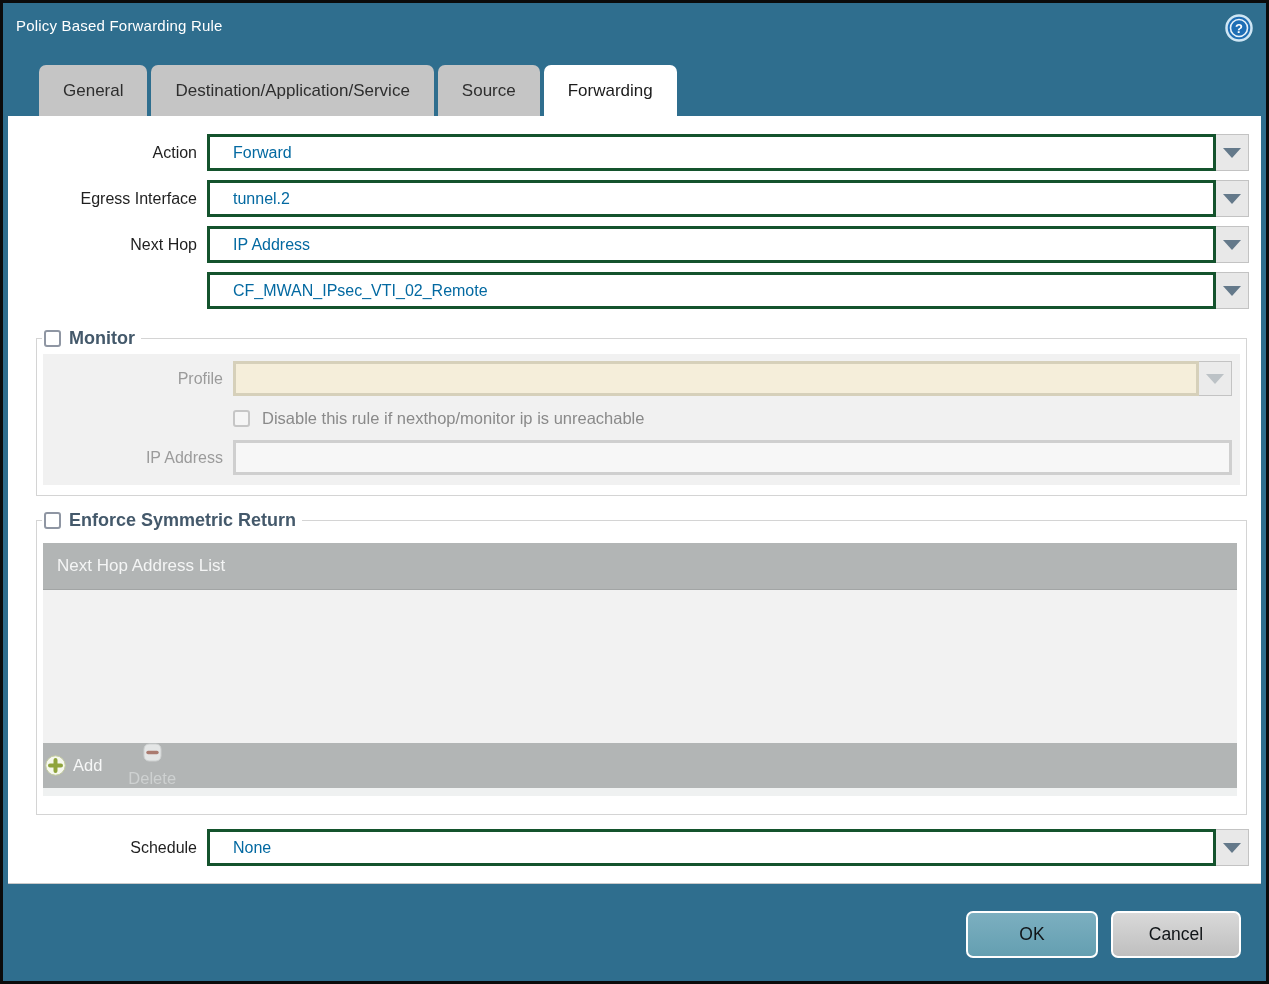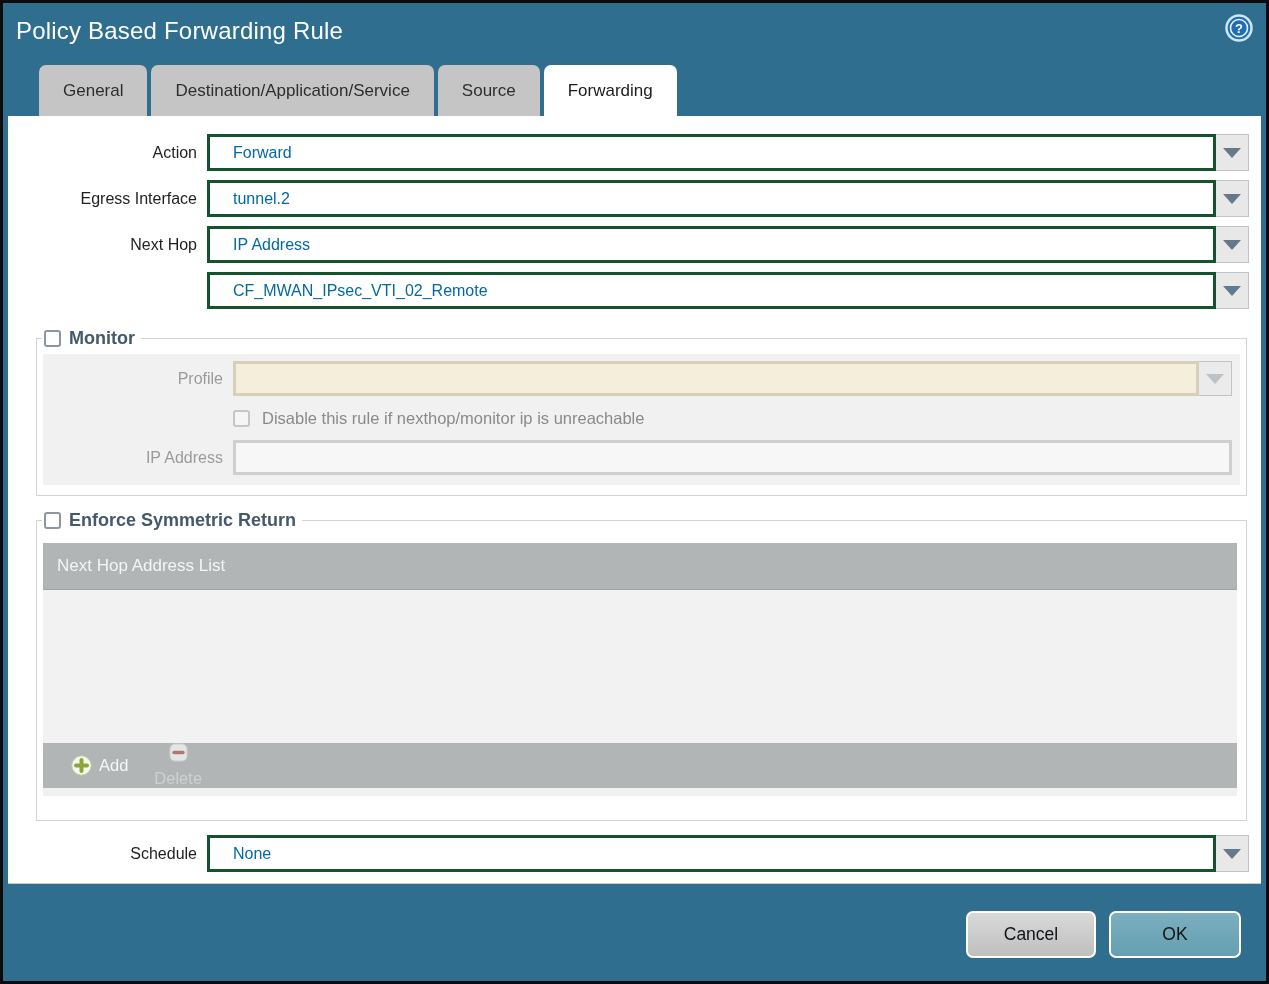--- a/index.html
+++ b/index.html
@@ -5,21 +5,21 @@
   * { margin:0; padding:0; box-sizing:border-box; }
   html,body { width:1269px; height:984px; font-family:"Liberation Sans", sans-serif; }
   .window {
     position:relative; width:1269px; height:984px;
     background:#2f6e8e; border:3px solid #0b0b0b; overflow:hidden;
   }
   
   .titlebar { position:absolute; left:0; top:0; width:100%; height:62px; }
   .titlebar .title {
     position:absolute; left:13px; top:14px; color:#ffffff;
-    font-size:24px; font-weight:400; letter-spacing:.2px;
+    font-size:15px; font-weight:400; letter-spacing:.2px;
   }
   .help-icon {
     position:absolute; right:13px; top:11px; width:28px; height:28px; cursor:pointer;
   }
   
   .tabs { position:absolute; left:5px; top:62px; height:51px; display:flex;padding-left:31px; }
   .tab {
     height:51px; background:#c5c5c5; color:#2e2e2e;
     border-radius:7px 7px 0 0; margin-right:4px;
     display:flex; align-items:center; justify-content:center;
@@ -65,30 +65,30 @@
   .panel .row-label { width:190px; color:#9b9b9b; }
   .panel .row { margin-bottom:0; }
   .field.beige { background:#f5eeda; border-color:#d6d0ba; height:35px; }
   .field.disabled-input { background:#f7f7f7; border-color:#cfcfcf; height:35px; }
   .panel .dd-btn { height:35px; background:#ebebeb; }
   .panel .field-wrap { margin-right:8px; }
   .disable-row { margin:13px 0 12px 190px; display:flex; align-items:center; gap:12px; }
   .checkbox.disabled { border:2px solid #c6c6c6; background:#f5f5f5; cursor:default; }
   .disable-label { color:#8a8a8a; font-size:16.5px; }
   
-  .nh-table { margin:12px 6px 16px 3px; }
+  .nh-table { margin:12px 6px 10px 3px; }
   .nh-header {
     height:47px; background:#b2b5b5; color:#f4f5f5; font-size:17px;
     display:flex; align-items:center; padding-left:14px;
     border-bottom:1px solid #a2a5a5;
   }
   .nh-body { height:153px; background:#f2f2f2; }
   .nh-footer {
     height:45px; background:#b2b5b5; display:flex; align-items:center;
-    padding-left:28px; gap:26px;
+    padding-left:2px; gap:26px;
   }
   .nh-strip { height:8px; background:#eff1f1; }
   .tbl-btn { display:flex; align-items:center; gap:7px; cursor:pointer; }
   .tbl-btn .lbl { font-size:16.5px; color:#f6f7f7; }
   .tbl-btn.disabled { cursor:default;flex-direction:column; }
   .tbl-btn.disabled .lbl { color:#ced1d1; }
   
   .btn-row { position:absolute; top:908px; right:25px; display:flex; gap:13px; }
   .btn {
     height:47px; border:2px solid #ffffff; border-radius:7px;
@@ -236,17 +236,17 @@
         <div class="field">None</div>
         <div class="dd-btn">
           <div class="dd-arrow"></div>
         </div>
       </div>
     </div>
 
   </div>
 
   <div class="btn-row">
+    <div class="btn ok">OK</div>
     <div class="btn cancel">Cancel</div>
-    <div class="btn ok">OK</div>
   </div>
 
 </div>
 
 </body></html>

